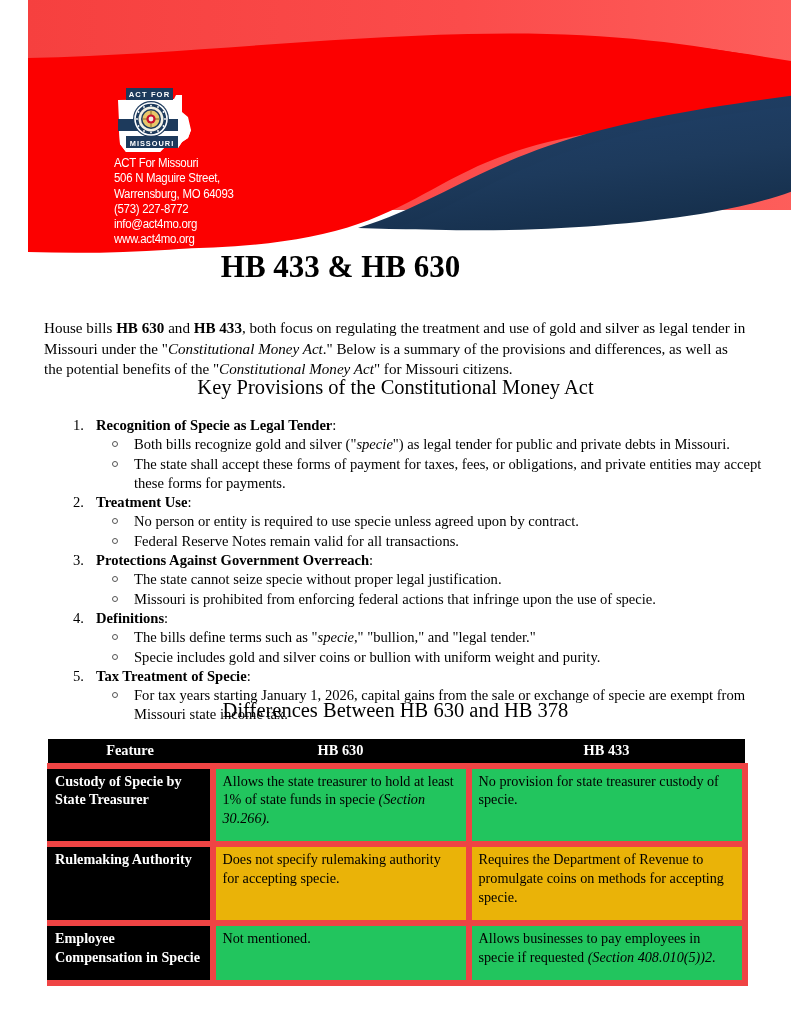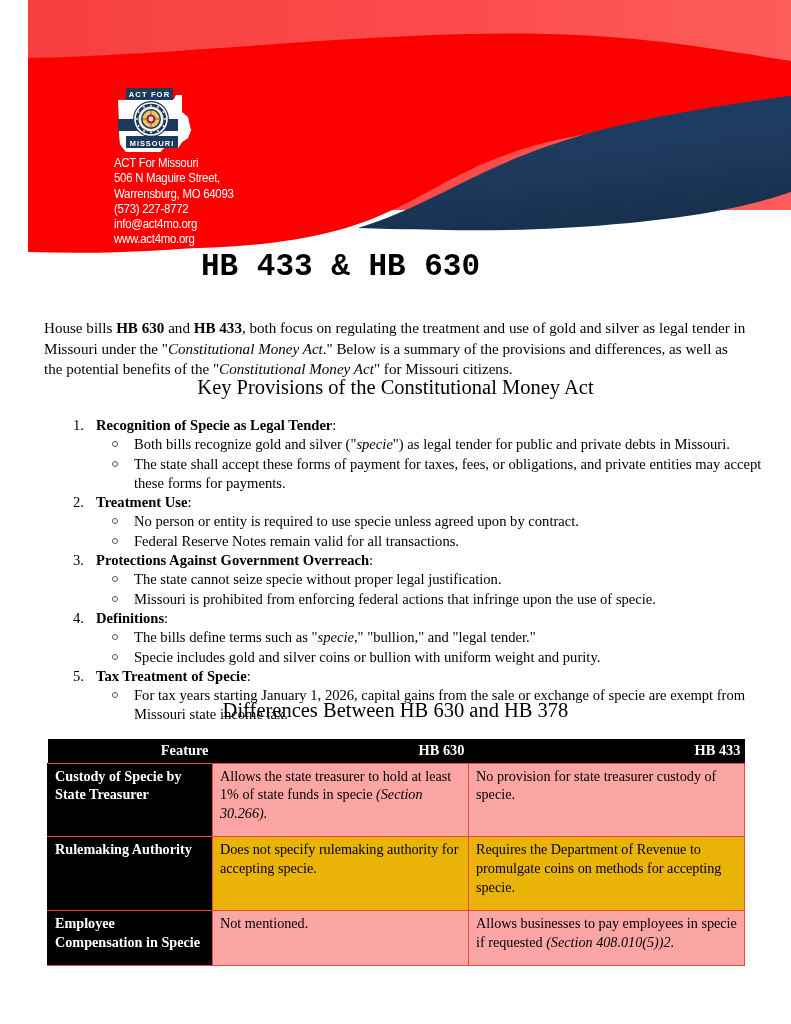--- a/index.html
+++ b/index.html
@@ -58,21 +58,21 @@
     position: absolute;
     top: 0; left: 0;
     width: 791px;
   }
   .page-title {
     position: absolute;
     top: 249px;
     left: 0;
     width: 681px;
     text-align: center;
-    font-family: Liberation Mono, monospace;
+    font-family: Liberation Serif, serif;
     font-size: 31px;
     font-weight: bold;
     letter-spacing: 0px;
   }
 
   .intro {
     position: absolute;
     top: 303px;
     left: 44px;
     width: 705px;
@@ -151,37 +151,37 @@
   }
   .diff-table col.c1 { width: 165px; }
   .diff-table col.c2 { width: 256px; }
   .diff-table col.c3 { width: 276px; }
 
   .diff-table thead th {
     background: #000000;
     color: #ffffff;
     font-weight: bold;
     font-size: 14.4px;
-    text-align: right;
+    text-align: center;
     padding: 2px 4px 3px 4px;
     border: none;
   }
   .diff-table tbody td {
     vertical-align: top;
     padding: 3px 7px 14px 7px;
-    border: 1px solid #ef4444;
+    border: 6px solid #ef4444;
     margin-top: 16px;
   }
   .diff-table tbody td.feat {
     background: #000000;
     color: #ffffff;
     font-weight: bold;
     border-left: 1px solid #000;
   }
-  .shade-a { background: #fca5a5; }
+  .shade-a { background: #22c55e; }
   .shade-b { background: #eab308; }
   .diff-table tbody td i { font-style: italic; }
 </style>
 </head>
 <body>
 
 <div class="header">
   <svg viewBox="0 0 791 256" preserveAspectRatio="none">
     <defs>
       <linearGradient id="gradLight" x1="0" y1="0" x2="1" y2="0">

